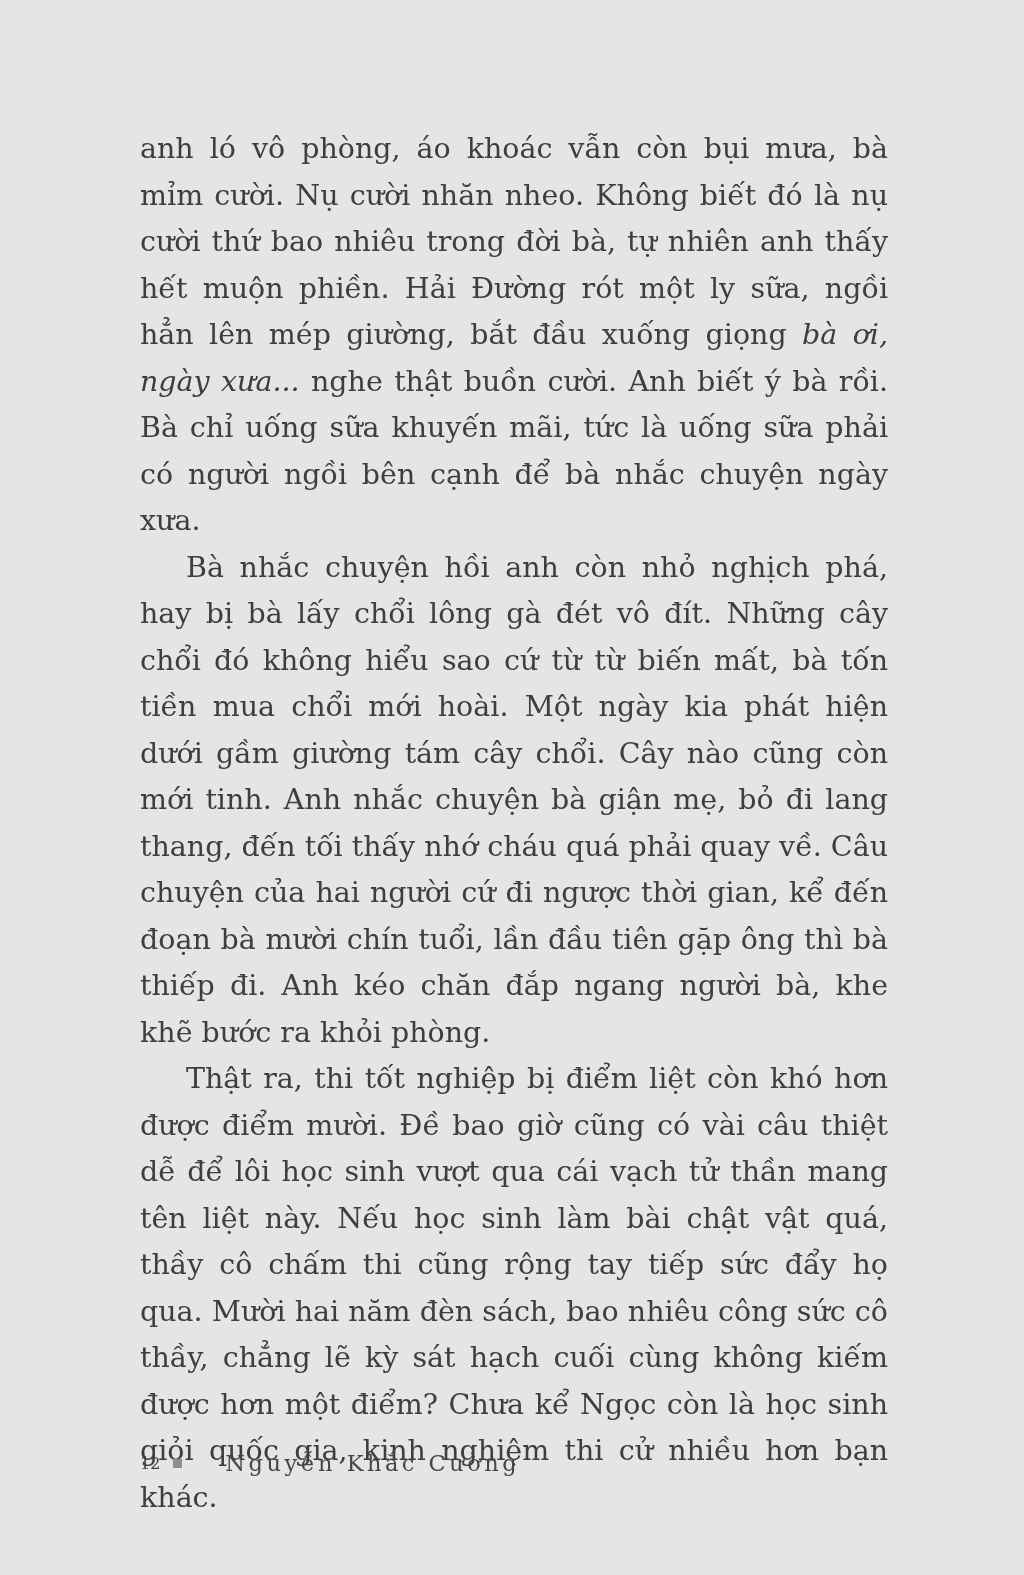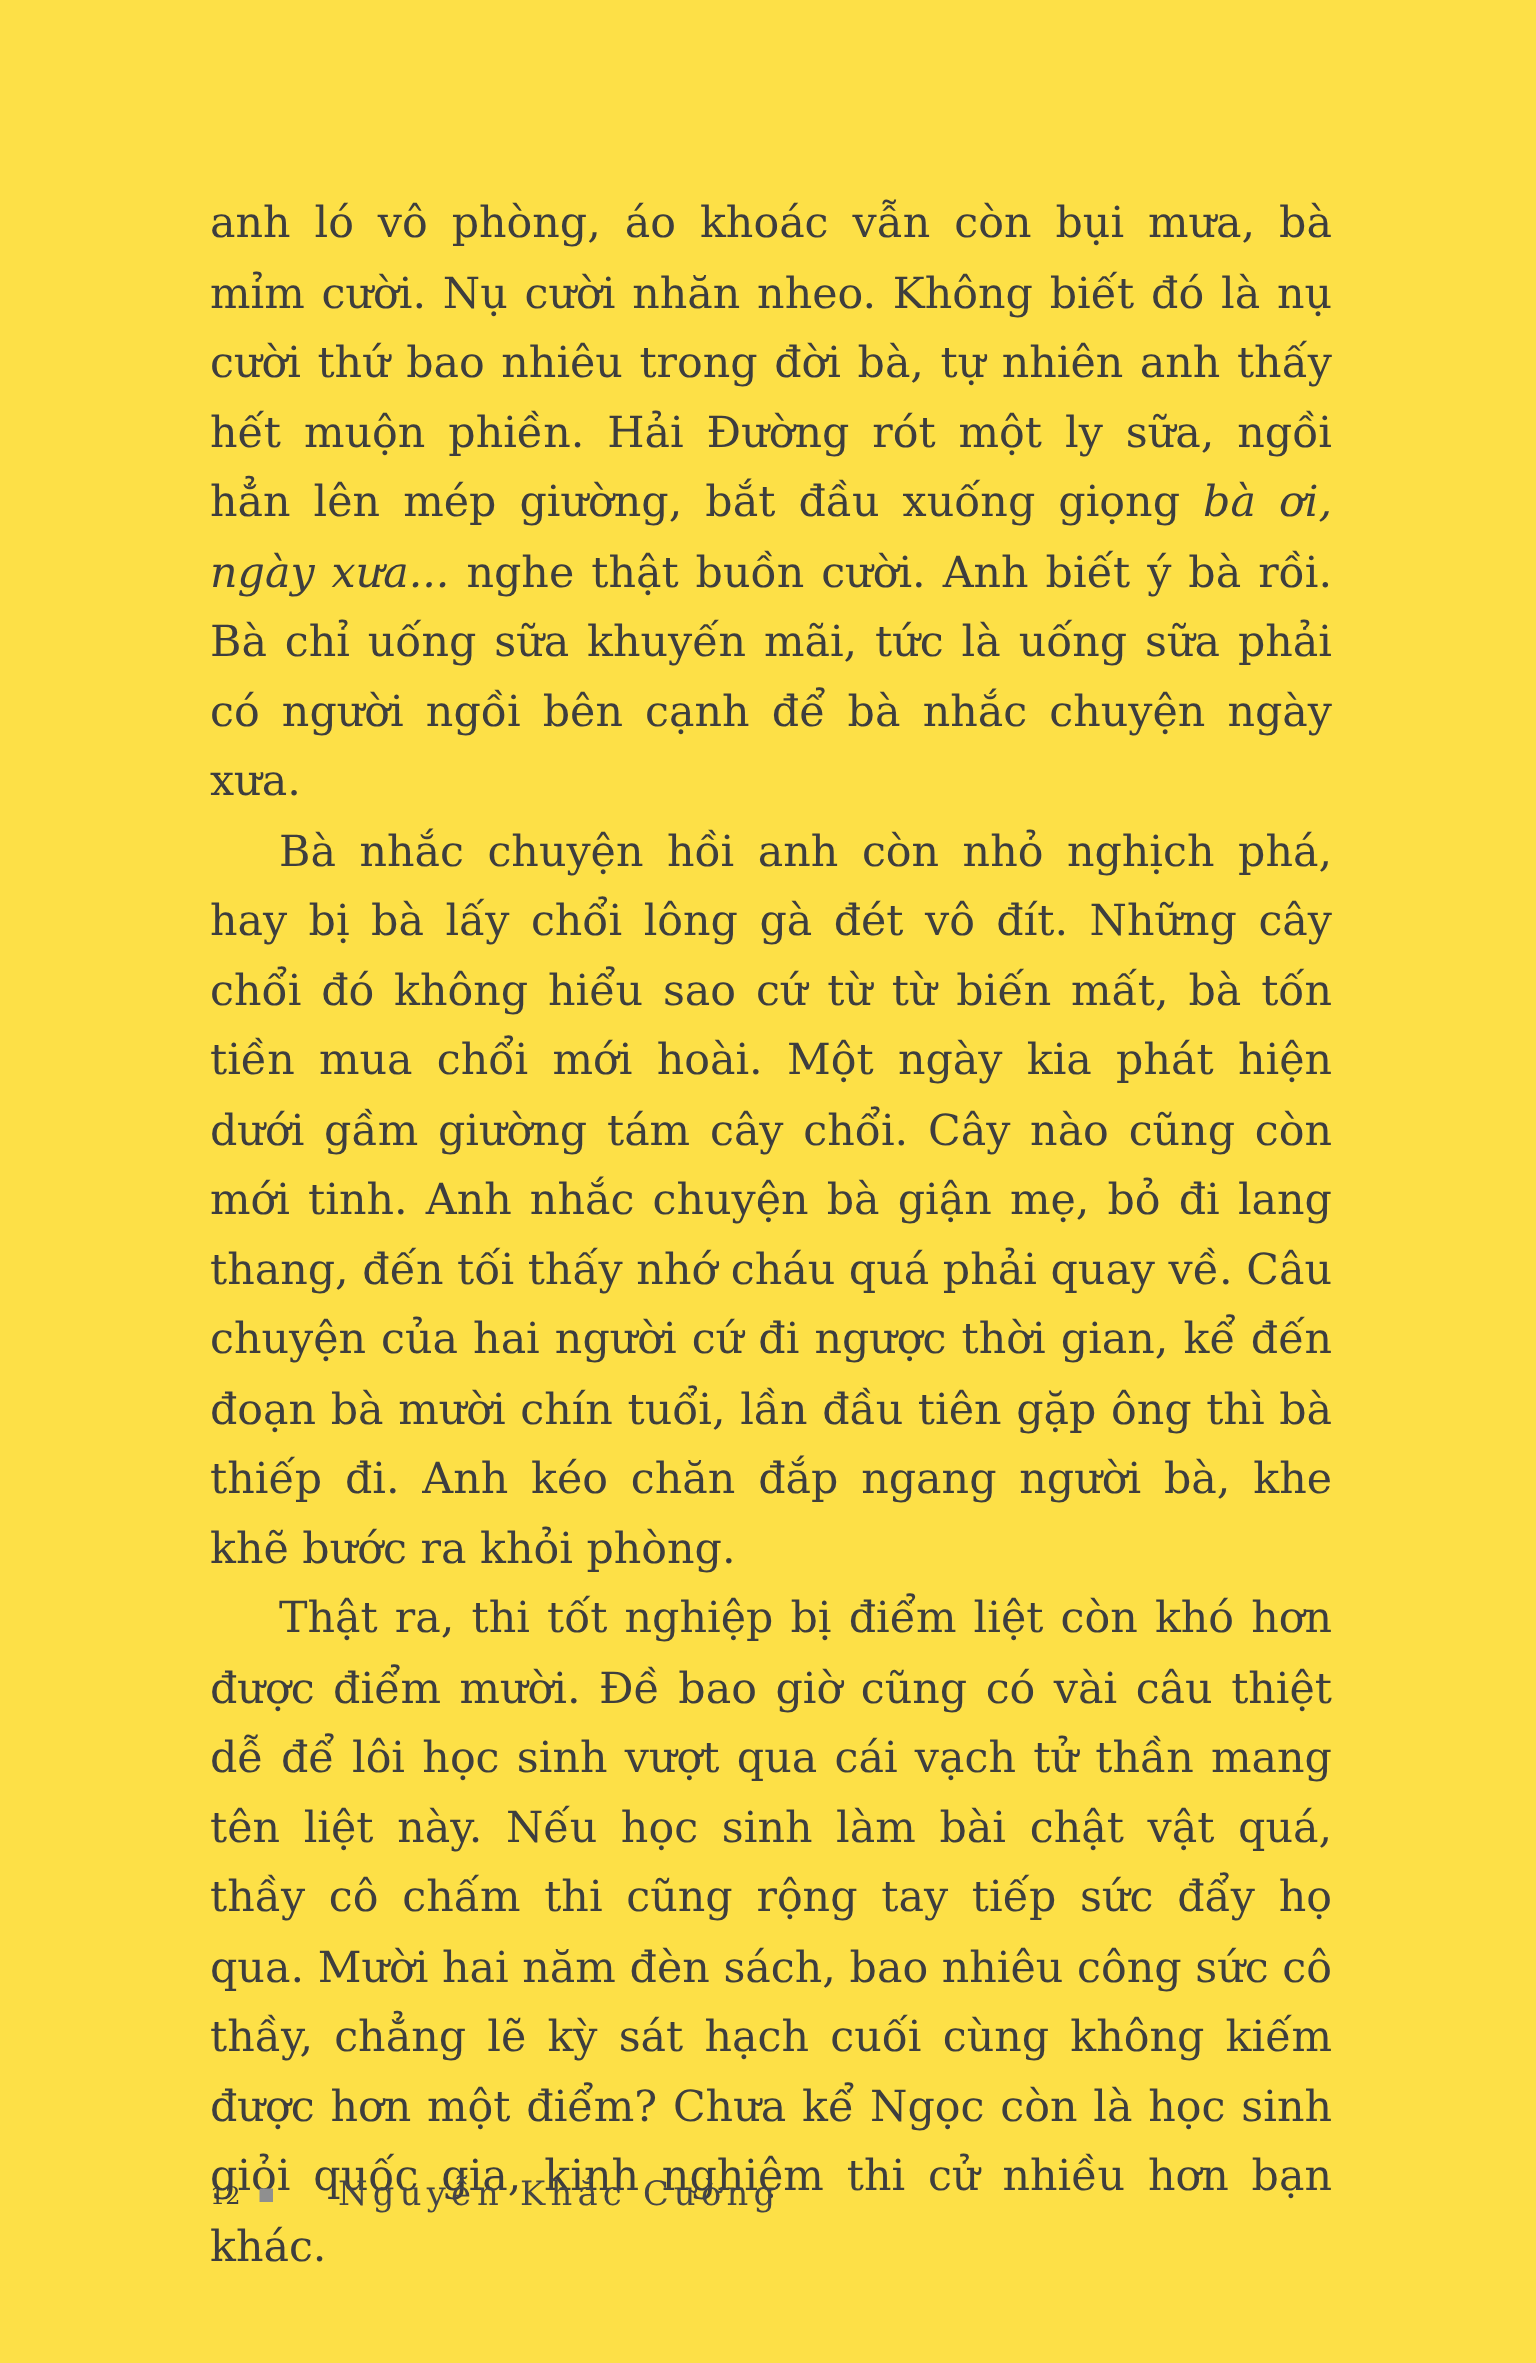--- a/index.html
+++ b/index.html
@@ -11,21 +11,21 @@
     height: 1575px;
     background: #ffffff;
     position: relative;
     overflow: hidden;
     font-family: "DejaVu Serif", "Liberation Serif", serif;
     color: #3e3e3e;
   }
   .page {
     position: absolute;
     inset: 0;
-    background: #fde047;
+    background: #e5e5e5;
   }
   .text-block {
     position: absolute;
     left: 140px;
     top: 126px;
     width: 748px;
     font-size: 28.5px;
     line-height: 46.5px;
     text-align: justify;
     text-justify: inter-word;

